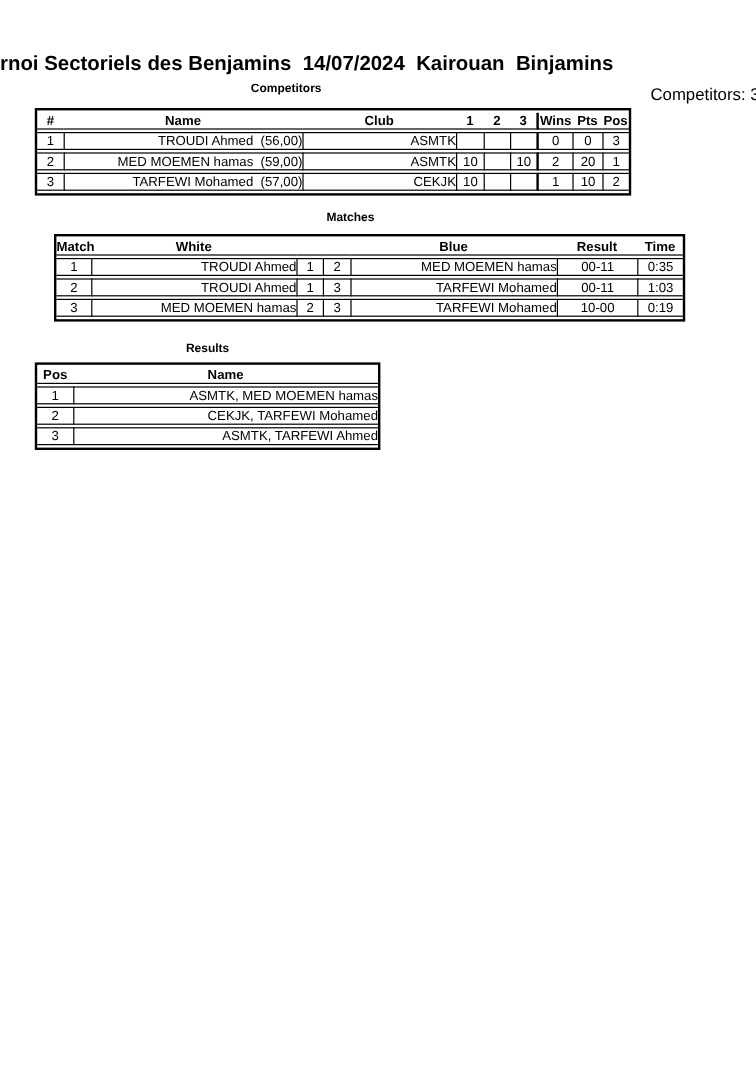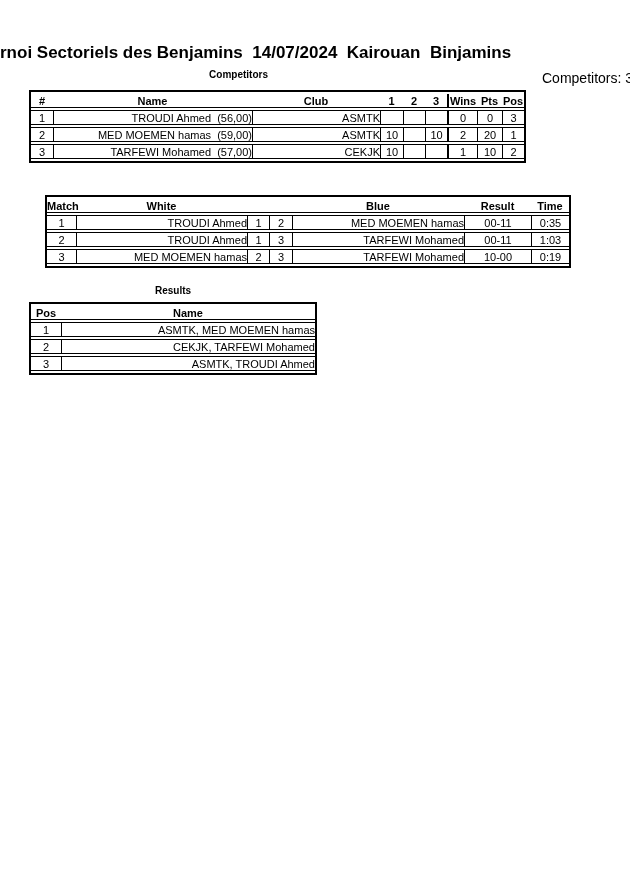--- a/index.html
+++ b/index.html
@@ -107,20 +107,21 @@
         <td>10</td>
         <td></td>
         <td></td>
         <td class="thick">1</td>
         <td>10</td>
         <td>2</td>
       </tr>
     </tbody>
   </table>
 
+  <div class="section-label label-matches">Matches</div>
 
   <table class="doc-table tbl-matches">
     <colgroup>
       <col style="width:29px">
         <col style="width:171px">
         <col style="width:22px">
       <col style="width:23px">
         <col style="width:172px">
         <col style="width:67px">
         <col style="width:38px">
@@ -184,18 +185,18 @@
       <tr>
         <td>1</td>
         <td class="left">ASMTK, MED MOEMEN hamas</td>
       </tr>
       <tr>
         <td>2</td>
         <td class="left">CEKJK, TARFEWI Mohamed</td>
       </tr>
       <tr>
         <td>3</td>
-        <td class="left">ASMTK, TROUDI Ahmed</td>
+        <td class="left">ASMTK, TARFEWI Ahmed</td>
       </tr>
     </tbody>
   </table>
 
 </div>
 
 </body></html>

